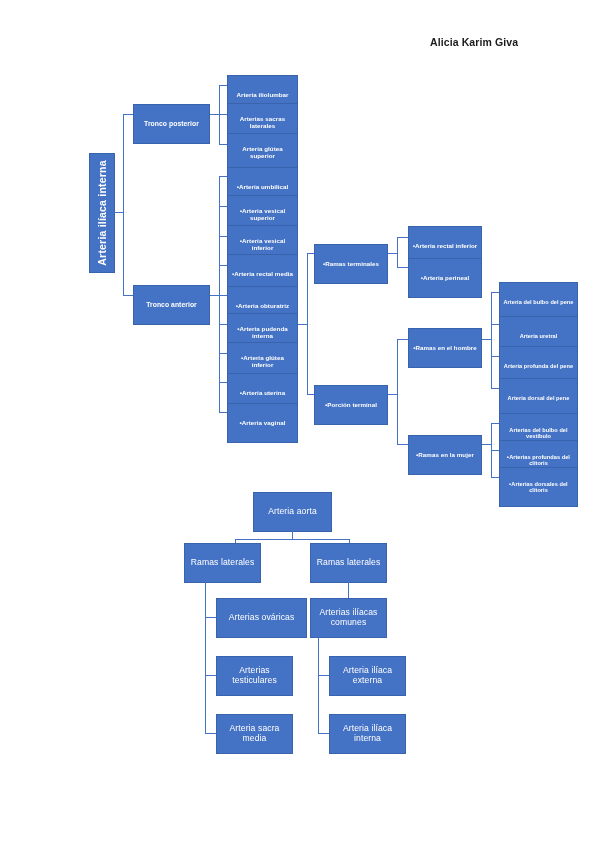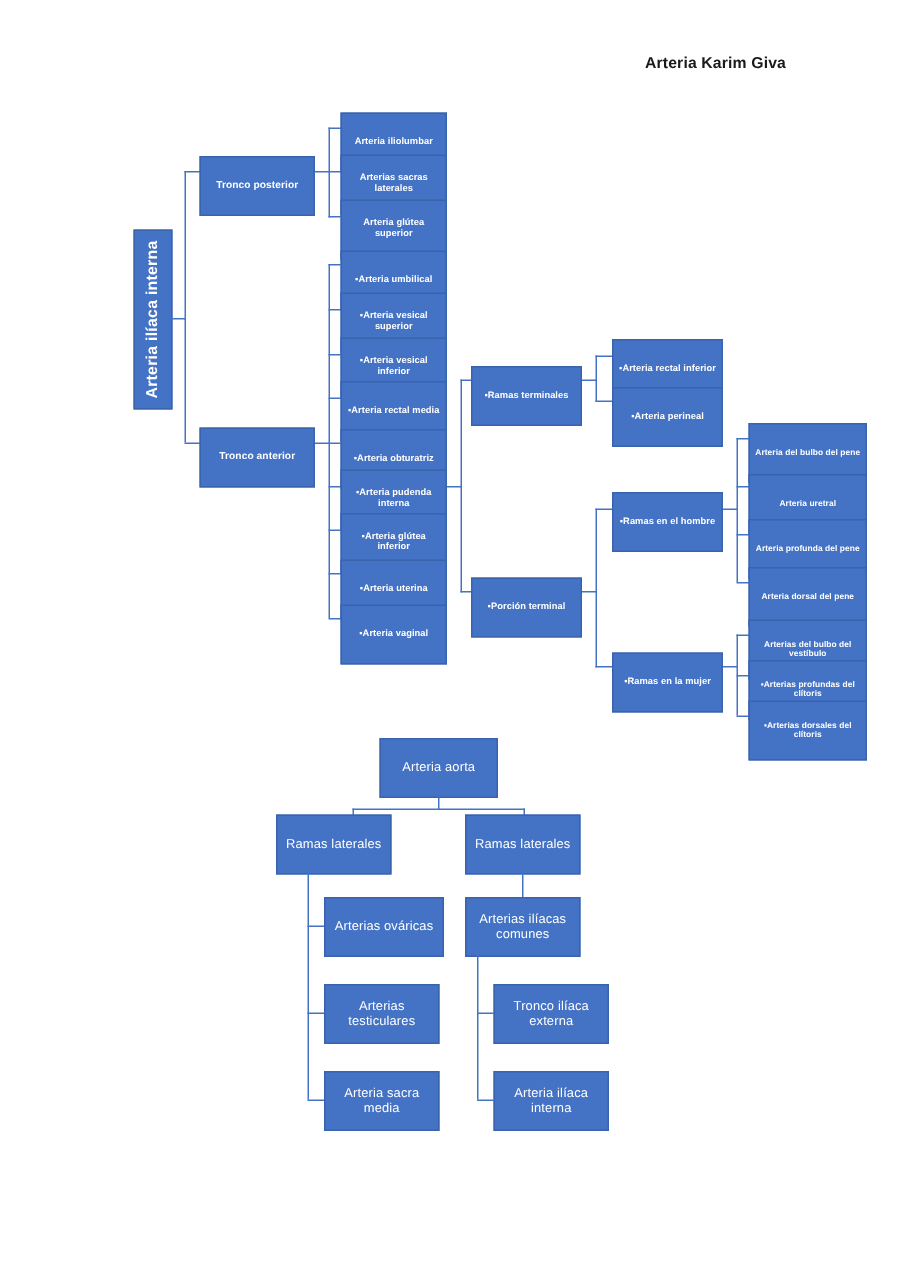--- a/index.html
+++ b/index.html
@@ -46,21 +46,21 @@
   
   .ln{position:absolute;background:#4472C4;}
   .lh{height:1px;}
   .lv{width:1px;}
 </style>
 </head>
 <body>
 
 <div id="page">
 
-  <div class="author">Arteria Karim Giva</div>
+  <div class="author">Alicia Karim Giva</div>
 
   <div>
 
     <div class="vroot" style="left:89px;top:153px;width:24px;height:118px;">
       <div class="vtext">Arteria ilíaca interna</div>
     </div>
 
     <div class="ln lh" style="left:113px;top:212px;width:11px;"></div>
     <div class="ln lv" style="left:123px;top:114px;height:99px;"></div>
     <div class="ln lh" style="left:123px;top:114px;width:11px;"></div>
@@ -220,40 +220,40 @@
     </div>
     <div class="node t9" style="left:310px;top:543px;width:77px;height:39px;">
       <span>Ramas laterales</span>
     </div>
 
     <div class="ln lv" style="left:205px;top:582px;height:151px;"></div>
     <div class="ln lh" style="left:205px;top:617px;width:11px;"></div>
     <div class="ln lh" style="left:205px;top:675px;width:11px;"></div>
     <div class="ln lh" style="left:205px;top:733px;width:11px;"></div>
 
-    <div class="node t9" style="left:216px;top:598px;width:80px;height:39px;">
+    <div class="node t9" style="left:216px;top:598px;width:91px;height:39px;">
       <span>Arterias ováricas</span>
     </div>
     <div class="node t9" style="left:216px;top:656px;width:77px;height:39px;">
       <span>Arterias testiculares</span>
     </div>
     <div class="node t9" style="left:216px;top:714px;width:77px;height:39px;align-items:center;">
       <span>Arteria sacra media</span>
     </div>
 
     <div class="ln lv" style="left:348px;top:582px;height:16px;"></div>
     <div class="node t9" style="left:310px;top:598px;width:77px;height:36px;">
       <span>Arterias ilíacas comunes</span>
     </div>
 
     <div class="ln lv" style="left:318px;top:637px;height:96px;"></div>
     <div class="ln lh" style="left:318px;top:675px;width:11px;"></div>
     <div class="ln lh" style="left:318px;top:733px;width:11px;"></div>
 
     <div class="node t9" style="left:329px;top:656px;width:77px;height:39px;">
-      <span>Tronco ilíaca externa</span>
+      <span>Arteria ilíaca externa</span>
     </div>
     <div class="node t9" style="left:329px;top:714px;width:77px;height:39px;">
       <span>Arteria ilíaca interna</span>
     </div>
   </div>
 
 </div>
 
 </body></html>

